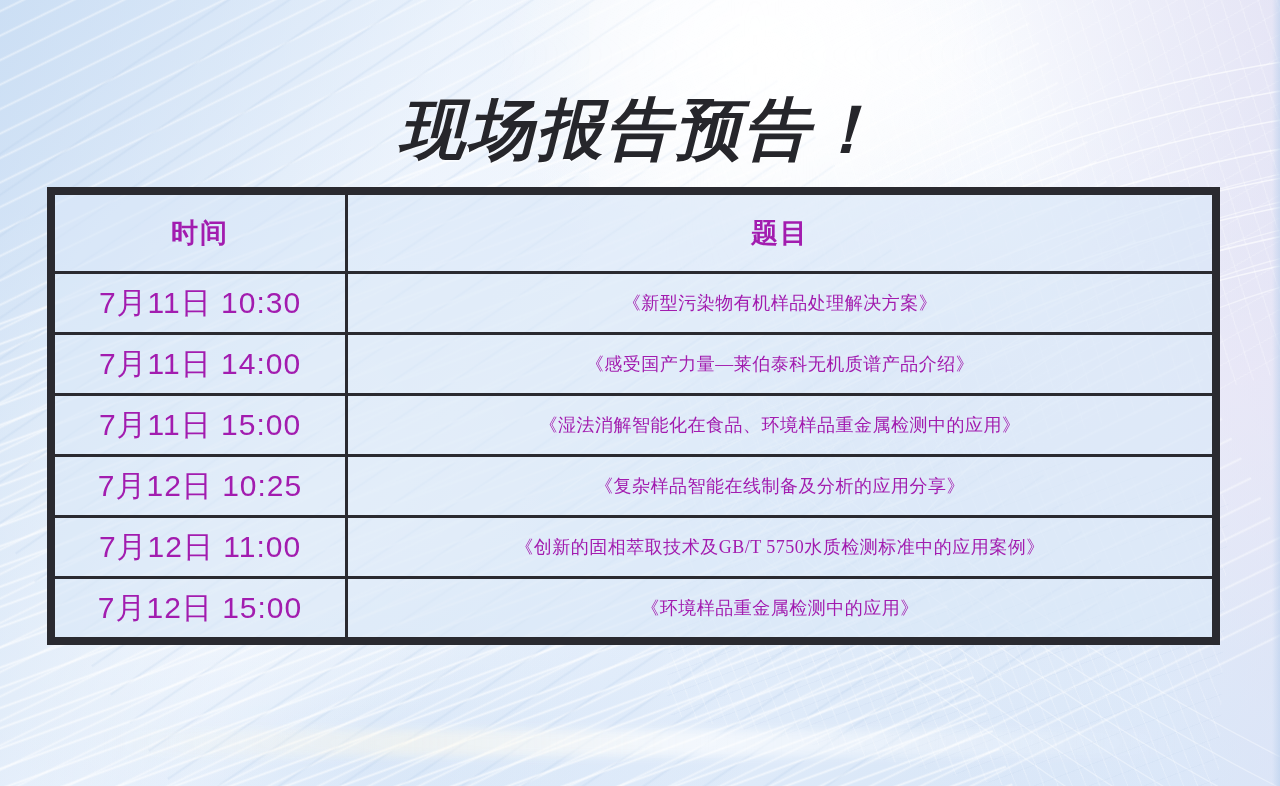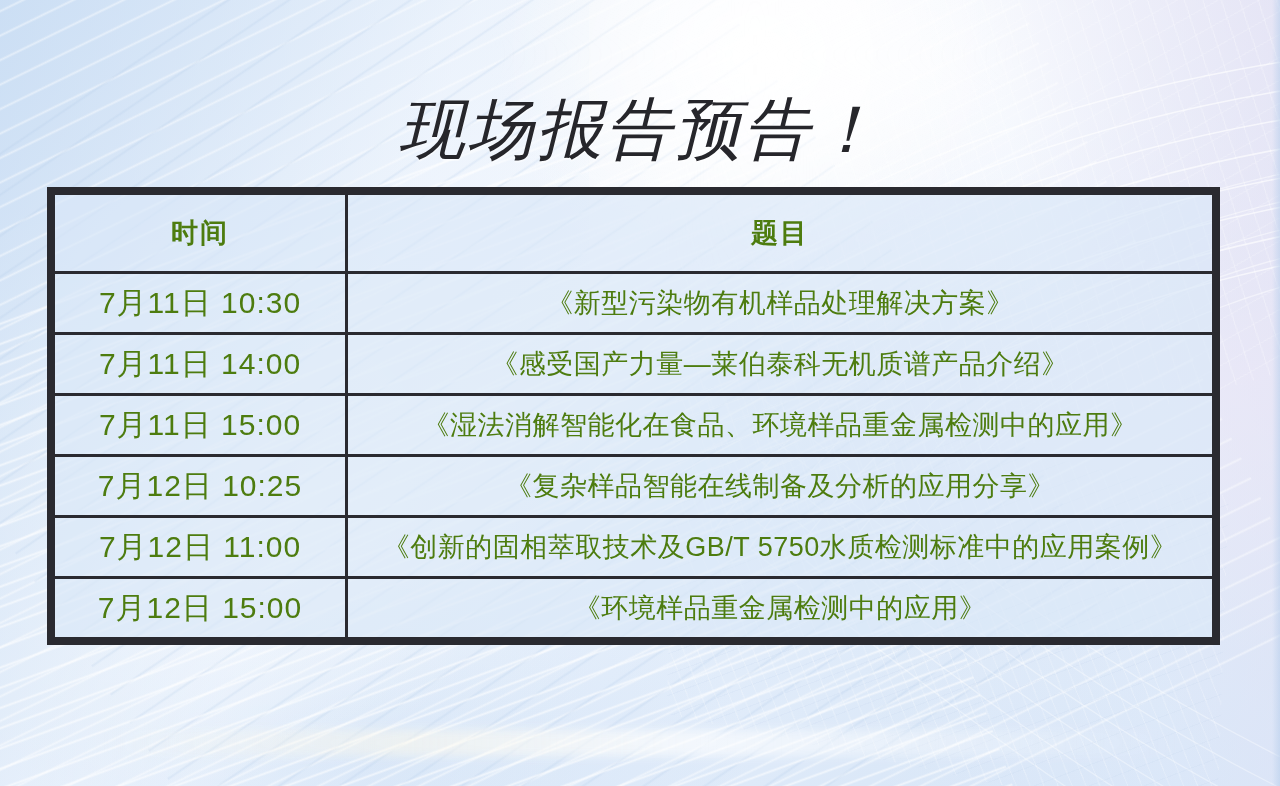--- a/index.html
+++ b/index.html
@@ -164,21 +164,21 @@
   }
 
   .poster-title {
     position: absolute;
     left: 0;
     right: 0;
     top: 52px;
     text-align: center;
     font-size: 66px;
     line-height: 1.0;
-    font-weight: 400;
+    font-weight: 700;
     font-style: italic;
     letter-spacing: 3px;
     color: #26262b;
     text-shadow: 0 2px 1px rgba(255,255,255,0.55);
     white-space: nowrap;
   }
 
   .schedule-table {
     position: absolute;
     left: 52px;
@@ -187,21 +187,21 @@
     border-collapse: collapse;
     table-layout: fixed;
     background: rgba(226,238,251,0.42);
     box-shadow: 0 0 0 5px #2a2a30;
   }
   .schedule-table col.col-time { width: 293px; }
 
   .schedule-table th,
   .schedule-table td {
     border: 3px solid #2a2a30;
-    color: #4d7c0f;
+    color: #a21caf;
     text-align: center;
     background: rgba(214,229,247,0.46);
     padding: 0 6px;
   }
   .schedule-table thead th {
     height: 76px;
     font-size: 27px;
     font-weight: 700;
     letter-spacing: 2px;
     background: rgba(210,227,247,0.38);
@@ -209,21 +209,22 @@
   .schedule-table tbody td {
     height: 58px;
     font-size: 30px;
     font-weight: 400;
     letter-spacing: 0.5px;
   }
   .schedule-table tbody td.cell-time {
     letter-spacing: 1px;
   }
   .schedule-table tbody td.cell-topic {
-    font-size: 27px;
+    font-size: 18px;
+    font-family: Liberation Serif, serif;
   }
 </style>
 </head>
 <body>
 
 <div class="poster">
 
   <div class="bg-base"></div>
   <div class="bg-tint-left"></div>
   <div class="bg-tint-right"></div>

